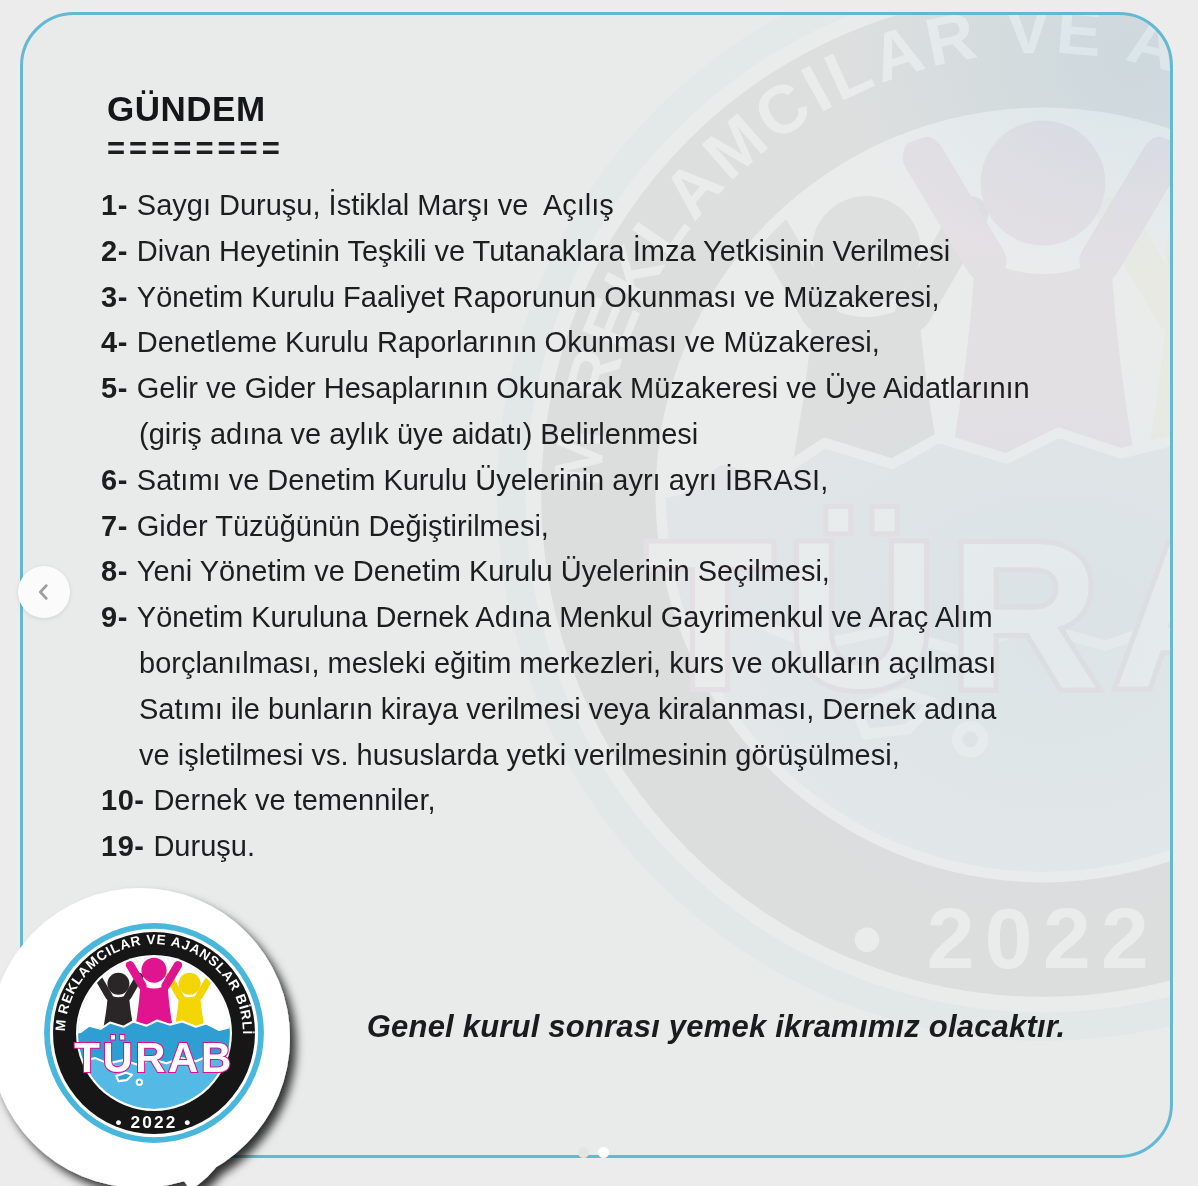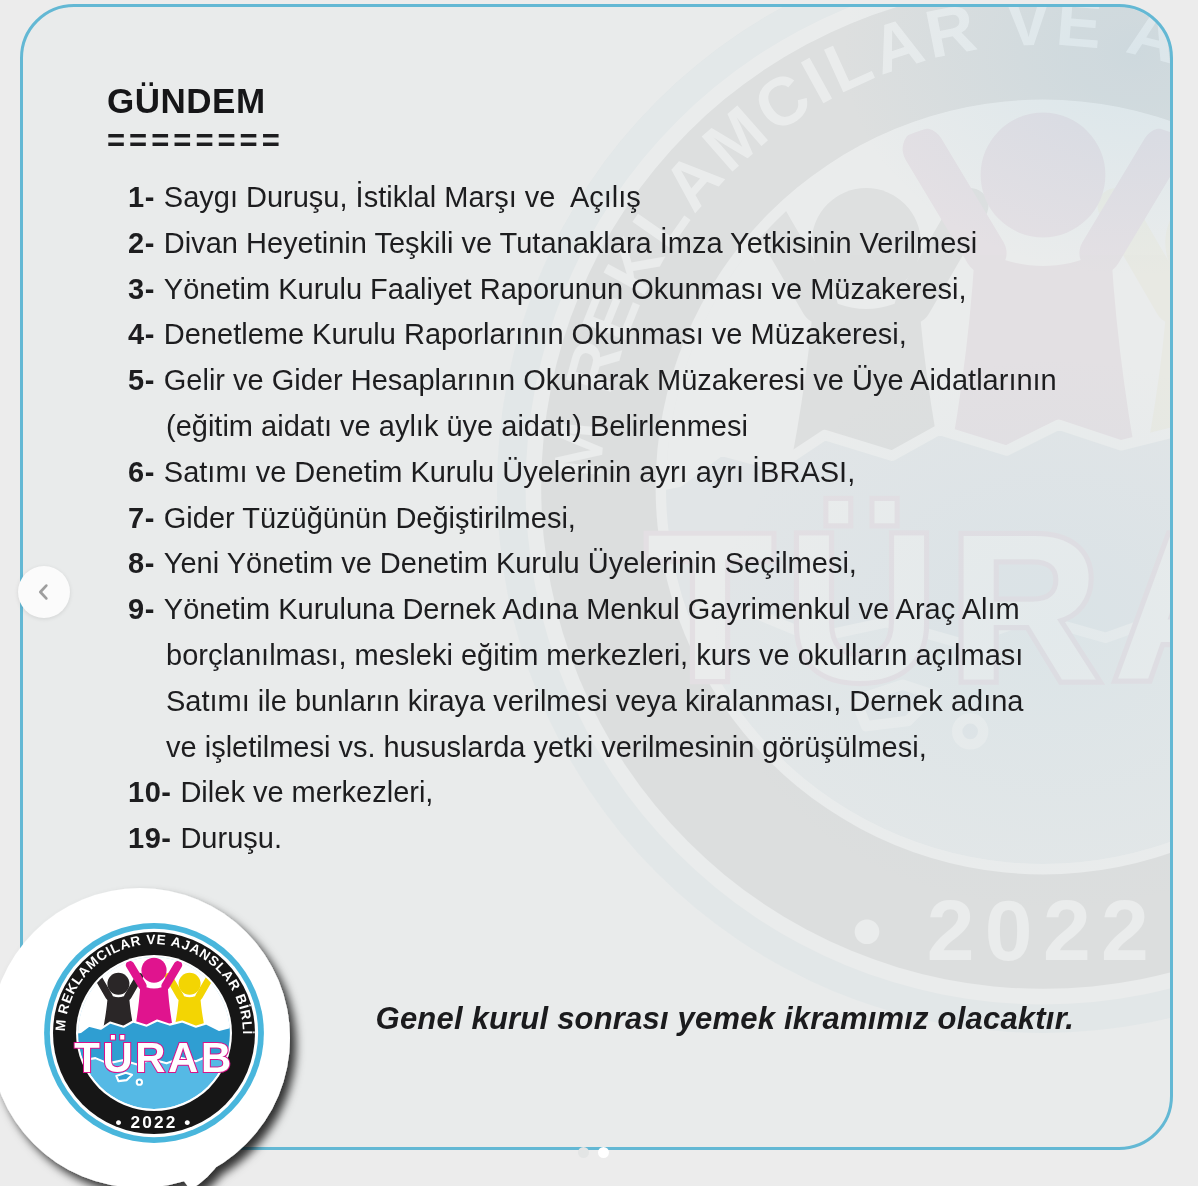--- a/index.html
+++ b/index.html
@@ -4,21 +4,21 @@
 <style>
   html,body{margin:0;padding:0;}
   body{
     width:1198px;height:1186px;position:relative;overflow:hidden;
     background:#ececec;
     font-family:"Liberation Sans", sans-serif;
     -webkit-font-smoothing:antialiased;
   }
   
   .card{
-    position:absolute;left:20px;top:4px;width:1153px;height:1146px;
+    position:absolute;left:20px;top:12px;width:1153px;height:1146px;
     border:3px solid #63b8d4;border-radius:54px;
     background:
       radial-gradient(420px 320px at 97% 4%, rgba(130,195,225,0.16), rgba(130,195,225,0) 70%),
       radial-gradient(500px 400px at 90% 55%, rgba(140,200,225,0.08), rgba(140,200,225,0) 70%),
       #e9ebeb;
     box-sizing:border-box;overflow:hidden;
   }
   .watermark{
     position:absolute;left:240px;top:-300px;width:1560px;height:1560px;
     opacity:0.055;filter:grayscale(55%);pointer-events:none;
@@ -27,27 +27,27 @@
   .title{
     position:absolute;left:84px;top:74px;
     font-size:35px;font-weight:700;color:#161618;letter-spacing:0.5px;
   }
   .separator{
     position:absolute;left:84px;top:116px;
     font-size:31px;font-weight:700;color:#1d1d1f;letter-spacing:4px;white-space:pre;
   }
   .agenda{
     position:absolute;left:78px;top:168px;width:1040px;
-    font-size:29px;color:#1d1d1f;margin-left:27px;
+    font-size:29px;color:#1d1d1f;
   }
   .line{height:45.8px;line-height:45.8px;white-space:pre;width:fit-content;}
   .line .num{font-weight:700;margin-right:9px;letter-spacing:0.5px;}
   .line.cont{padding-left:38px;}
   .note-wrap{
-    position:absolute;left:335px;top:994px;width:716px;text-align:right;
+    position:absolute;left:335px;top:994px;width:716px;text-align:center;
   }
   .note{
     display:inline-block;white-space:pre;
     font-size:31px;font-weight:700;font-style:italic;color:#1b1b1d;letter-spacing:0.2px;
   }
   
   .prev-btn{
     position:absolute;left:18px;top:566px;width:52px;height:52px;border-radius:50%;
     background:#fbfbfb;border:none;box-shadow:0 1px 4px rgba(0,0,0,0.10);
     display:flex;align-items:center;justify-content:center;cursor:pointer;padding:0;
@@ -126,29 +126,29 @@
 
   <div class="title">GÜNDEM</div>
   <div class="separator">========</div>
 
   <div class="agenda">
       <div class="line"><span class="num">1-</span><span class="txt">Saygı Duruşu, İstiklal Marşı ve  Açılış</span></div>
       <div class="line"><span class="num">2-</span><span class="txt">Divan Heyetinin Teşkili ve Tutanaklara İmza Yetkisinin Verilmesi</span></div>
       <div class="line"><span class="num">3-</span><span class="txt">Yönetim Kurulu Faaliyet Raporunun Okunması ve Müzakeresi,</span></div>
       <div class="line"><span class="num">4-</span><span class="txt">Denetleme Kurulu Raporlarının Okunması ve Müzakeresi,</span></div>
       <div class="line"><span class="num">5-</span><span class="txt">Gelir ve Gider Hesaplarının Okunarak Müzakeresi ve Üye Aidatlarının</span></div>
-      <div class="line cont"><span class="txt">(eğitim aidatı ve aylık üye aidatı) Belirlenmesi</span></div>
+      <div class="line cont"><span class="txt">(giriş adına ve aylık üye aidatı) Belirlenmesi</span></div>
       <div class="line"><span class="num">6-</span><span class="txt">Satımı ve Denetim Kurulu Üyelerinin ayrı ayrı İBRASI,</span></div>
       <div class="line"><span class="num">7-</span><span class="txt">Gider Tüzüğünün Değiştirilmesi,</span></div>
       <div class="line"><span class="num">8-</span><span class="txt">Yeni Yönetim ve Denetim Kurulu Üyelerinin Seçilmesi,</span></div>
       <div class="line"><span class="num">9-</span><span class="txt">Yönetim Kuruluna Dernek Adına Menkul Gayrimenkul ve Araç Alım</span></div>
       <div class="line cont"><span class="txt">borçlanılması, mesleki eğitim merkezleri, kurs ve okulların açılması</span></div>
       <div class="line cont"><span class="txt">Satımı ile bunların kiraya verilmesi veya kiralanması, Dernek adına</span></div>
       <div class="line cont"><span class="txt">ve işletilmesi vs. hususlarda yetki verilmesinin görüşülmesi,</span></div>
-      <div class="line"><span class="num">10-</span><span class="txt">Dilek ve merkezleri,</span></div>
+      <div class="line"><span class="num">10-</span><span class="txt">Dernek ve temenniler,</span></div>
       <div class="line"><span class="num">19-</span><span class="txt">Duruşu.</span></div>
     </div>
 
   <div class="note-wrap">
     <span class="note">Genel kurul sonrası yemek ikramımız olacaktır.</span>
   </div>
 </div>
 
 <svg class="blob" viewBox="0 0 440 330">
   <g filter="url(#blobshadow)" fill="#ffffff">

